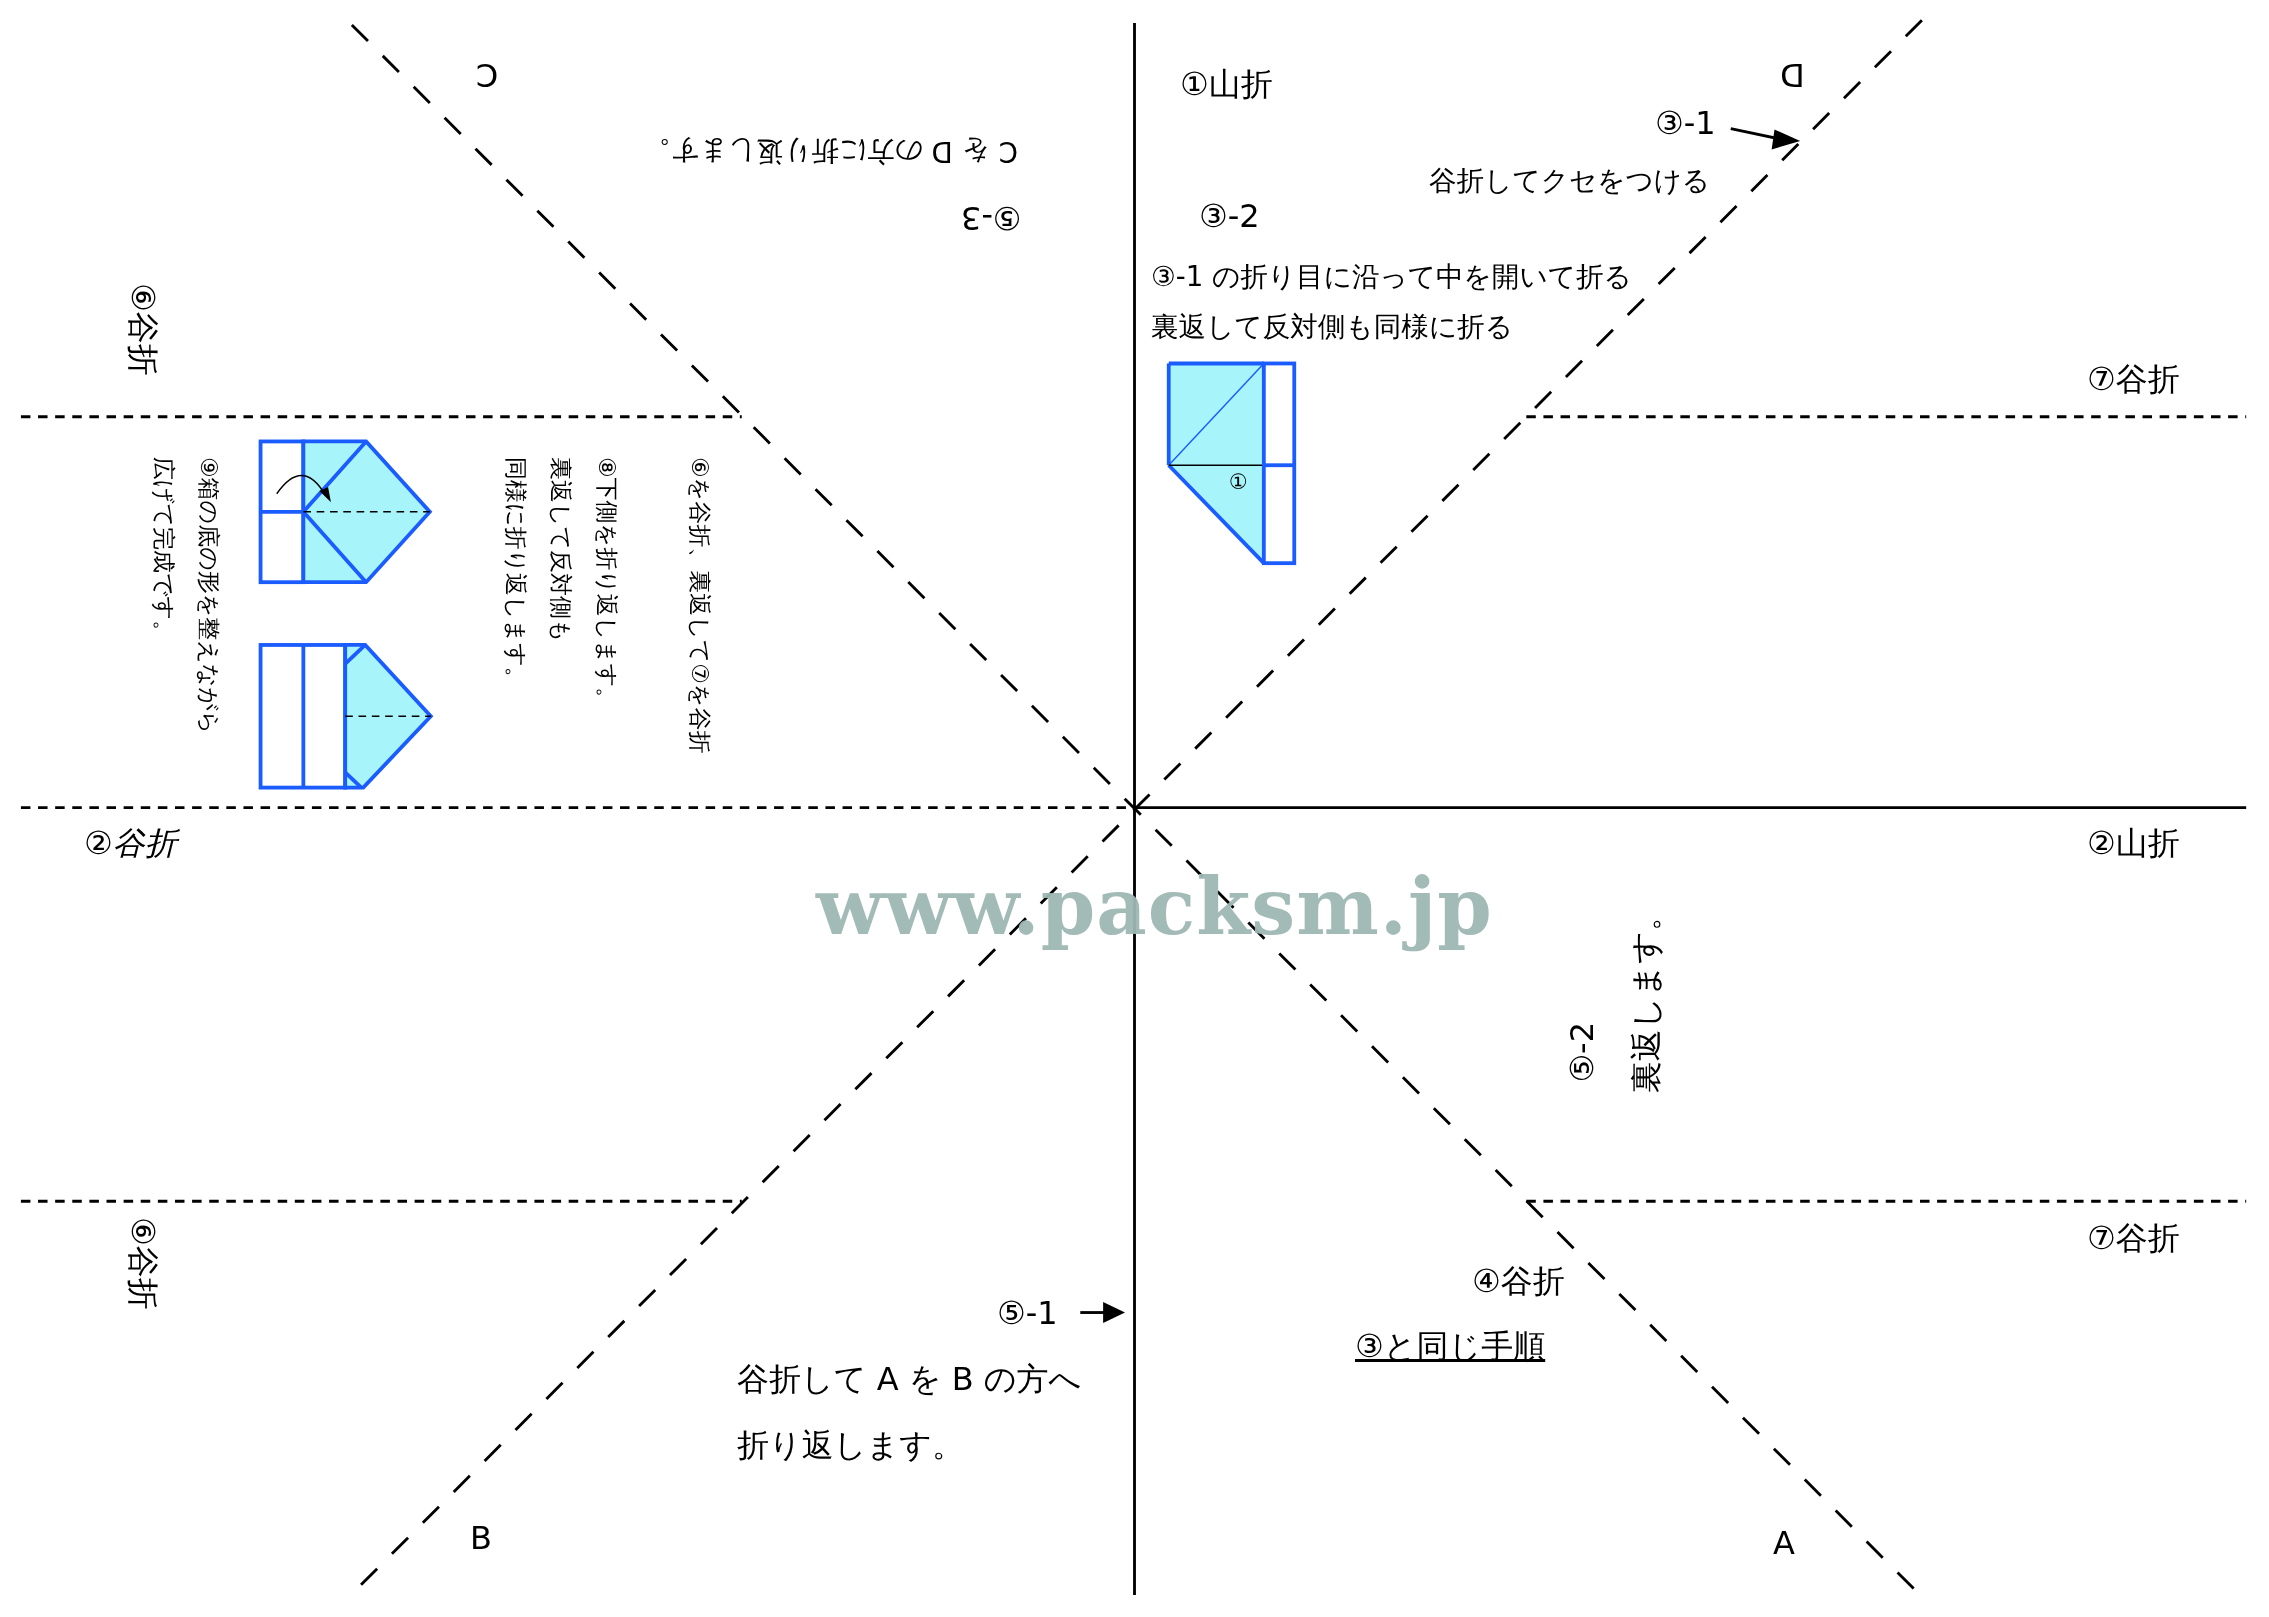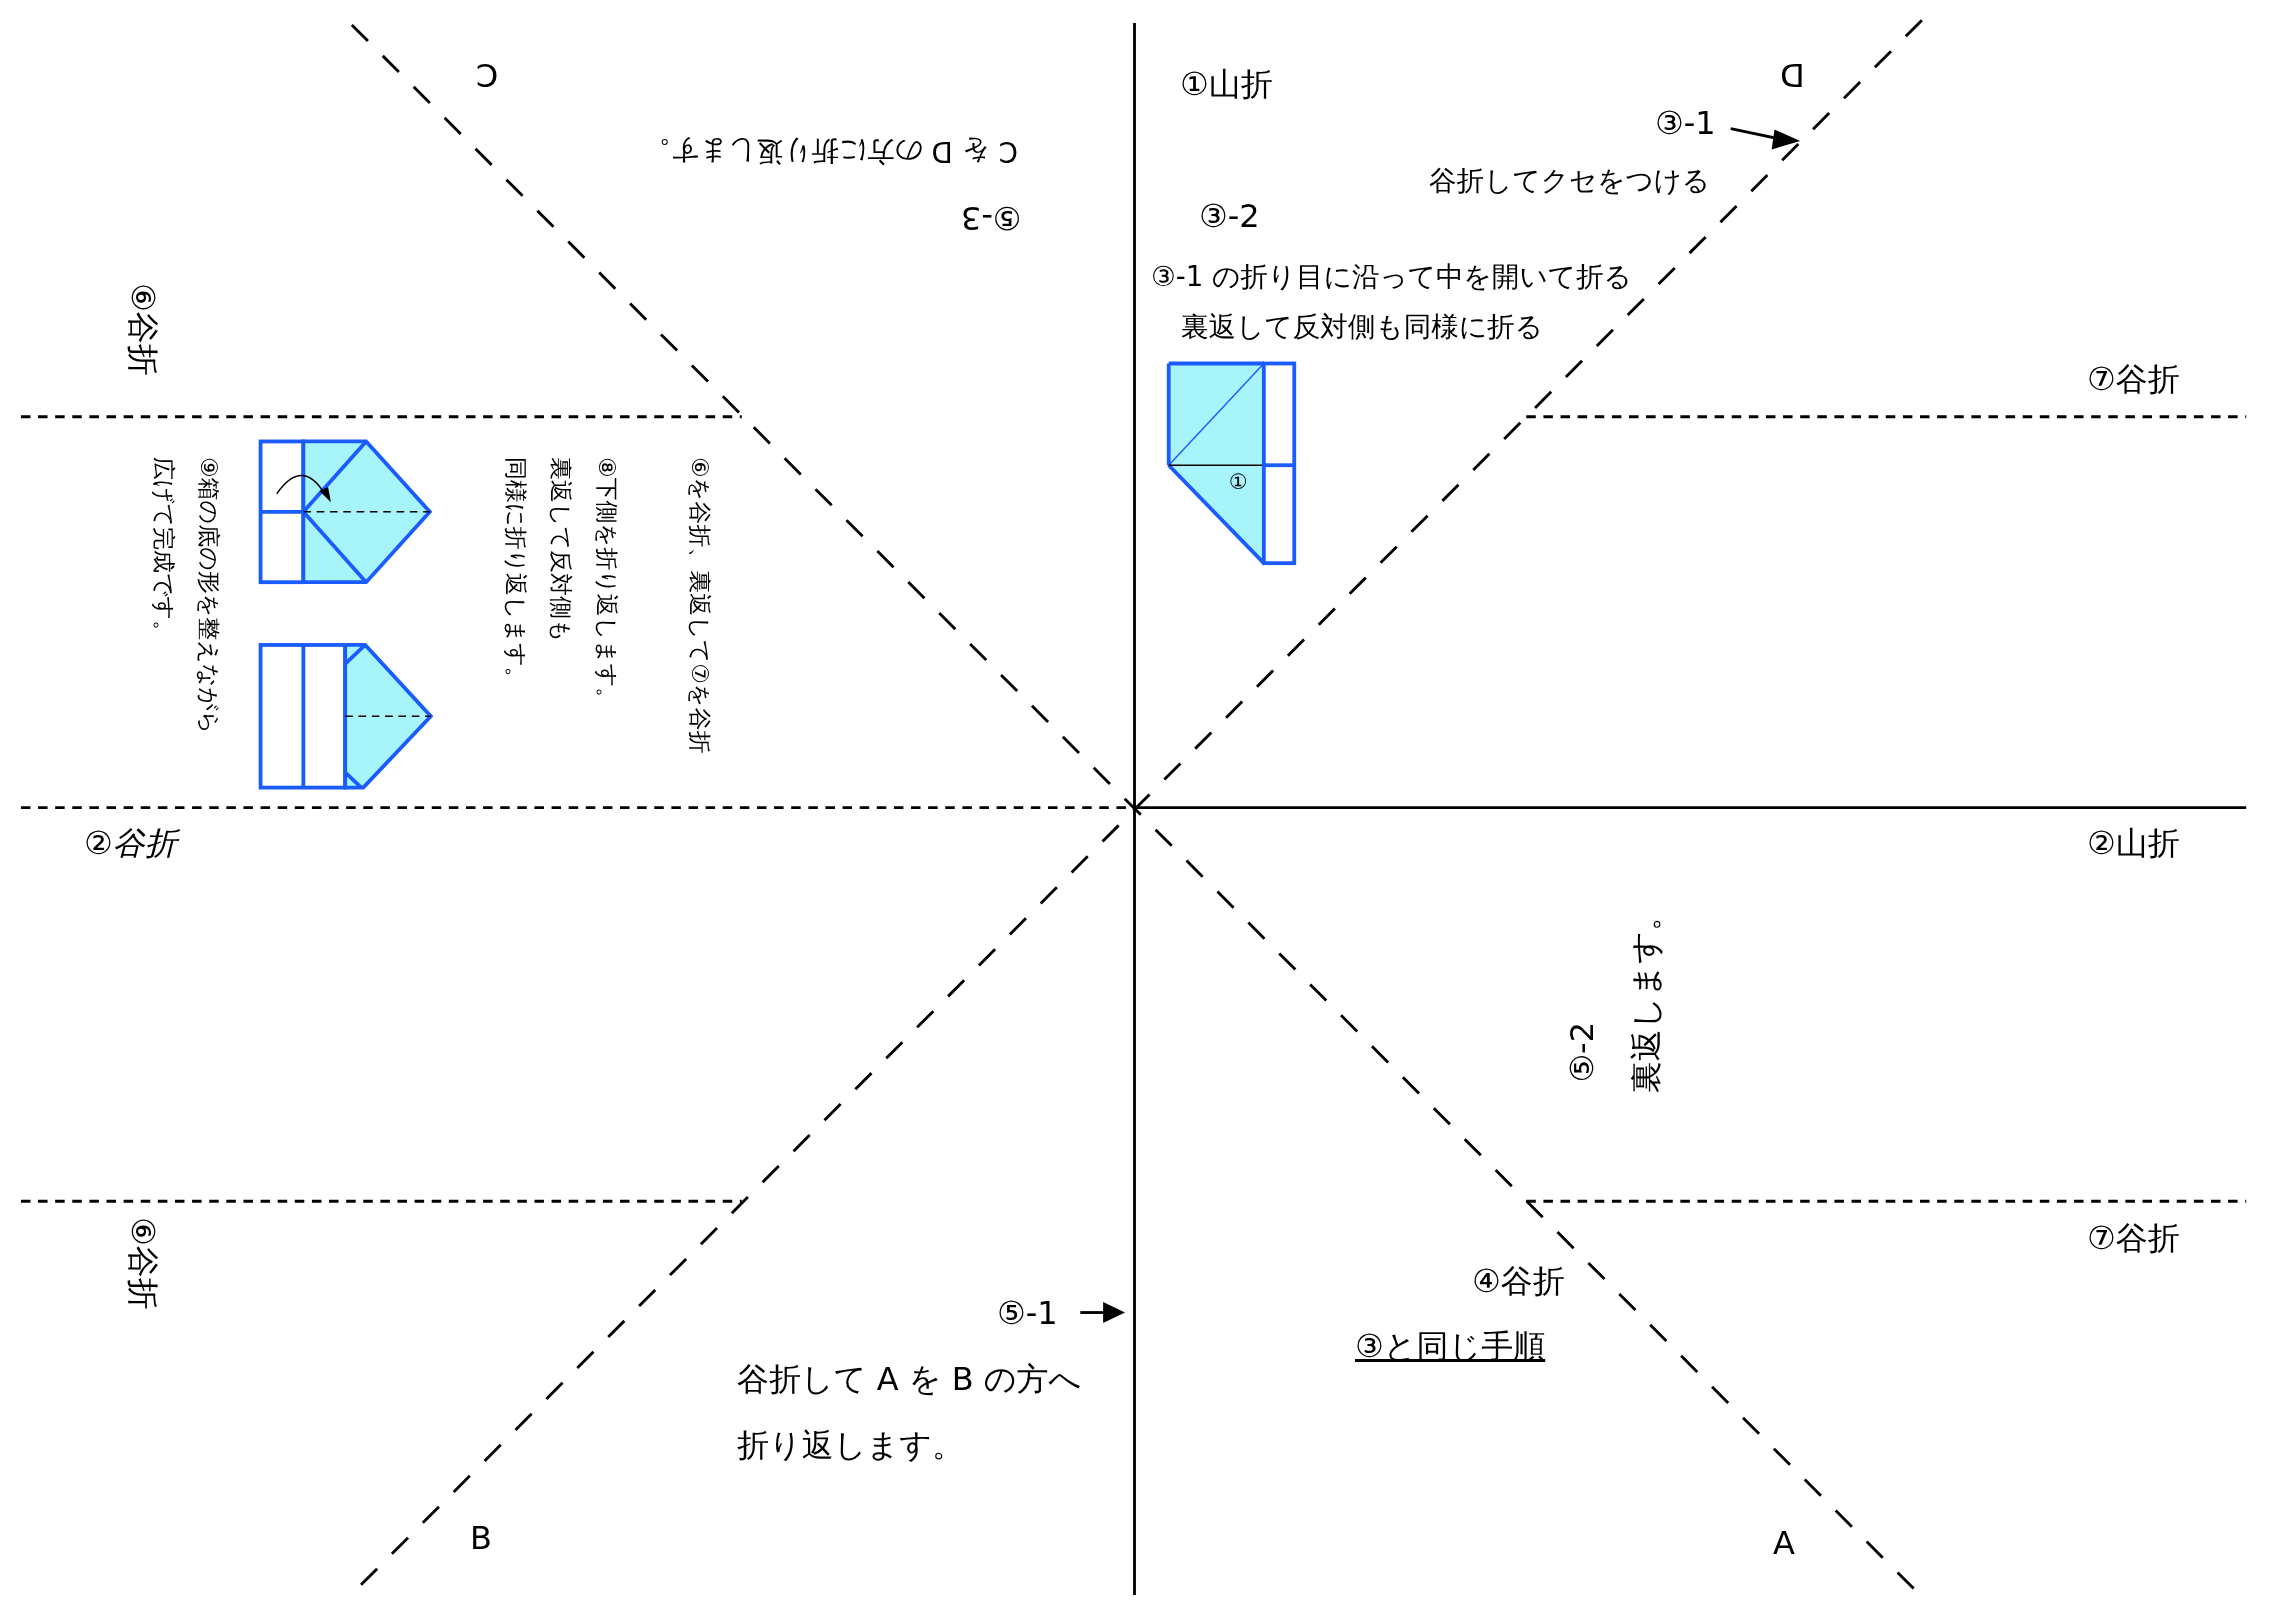--- a/index.html
+++ b/index.html
@@ -117,20 +117,21 @@
     <g>
       <rect x="274" y="678" width="89" height="150" fill="#ffffff" stroke="#1a5cff" stroke-width="4"></rect>
       <line x1="319" y1="678" x2="319" y2="828" stroke="#1a5cff" stroke-width="4"></line>
       <polygon points="363,678 384,678 453,753 382,828 363,828" fill="#a8f4fb" stroke="#1a5cff" stroke-width="4"></polygon>
       <line x1="363" y1="698" x2="384" y2="678" stroke="#1a5cff" stroke-width="4"></line>
       <line x1="363" y1="812" x2="380" y2="828" stroke="#1a5cff" stroke-width="4"></line>
       <line x1="363" y1="753" x2="453" y2="753" stroke="#000" stroke-width="1.5" stroke-dasharray="8 6"></line>
     </g>
   </svg>
 
+  <div id="watermark">www.packsm.jp</div>
 
   <div class="lbl letter rot180" style="left:476px; top:59px;">C</div>
   <div class="lbl letter rot180" style="left:1780px; top:59px;">D</div>
   <div class="lbl letter" style="left:470px; top:1522px;">B</div>
   <div class="lbl letter" style="left:1773px; top:1527px;">A</div>
 
   <div class="lbl big" style="left:1148px; top:68px;margin-left:32px;">①山折</div>
   <div class="lbl big" style="left:84px; top:827px;font-style:italic;">②谷折</div>
   <div class="lbl big" style="left:2087px; top:827px;">②山折</div>
   <div class="lbl big" style="left:2087px; top:363px;">⑦谷折</div>
@@ -138,21 +139,21 @@
   <div class="lbl big" style="left:1472px; top:1265px;">④谷折</div>
 
   <div class="lbl big vert-cw" style="left:127px; top:283px;">⑥谷折</div>
   <div class="lbl big vert-cw" style="left:127px; top:1217px;">⑥谷折</div>
 
   <div class="lbl big" style="left:1655px; top:107px;">③-1</div>
   <div class="lbl mid" style="left:1429px; top:167px;">谷折してクセをつける</div>
 
   <div class="lbl big" style="left:1199px; top:200px;">③-2</div>
   <div class="lbl mid" style="left:1151px; top:263px;">③-1 の折り目に沿って中を開いて折る</div>
-  <div class="lbl mid" style="left:1151px; top:313px;margin-left:30px;">裏返して反対側も同様に折る</div>
+  <div class="lbl mid" style="left:1151px; top:313px;">裏返して反対側も同様に折る</div>
   <div class="lbl small" style="left:1229px; top:472px; font-size:21px;">①</div>
 
   <div class="lbl big" style="left:1355px; top:1330px;text-decoration:underline;">③と同じ手順</div>
 
   <div class="lbl big" style="left:997px; top:1297px;">⑤-1</div>
   <div class="lbl big" style="left:737px; top:1363px;">谷折して A を B の方へ</div>
   <div class="lbl big" style="left:737px; top:1429px;">折り返します。</div>
 
   <div class="lbl big vert-ccw" style="left:1566px; top:1022px;">⑤-2</div>
   <div class="lbl big vert-ccw" style="left:1630px; top:899px;">裏返します。</div>

